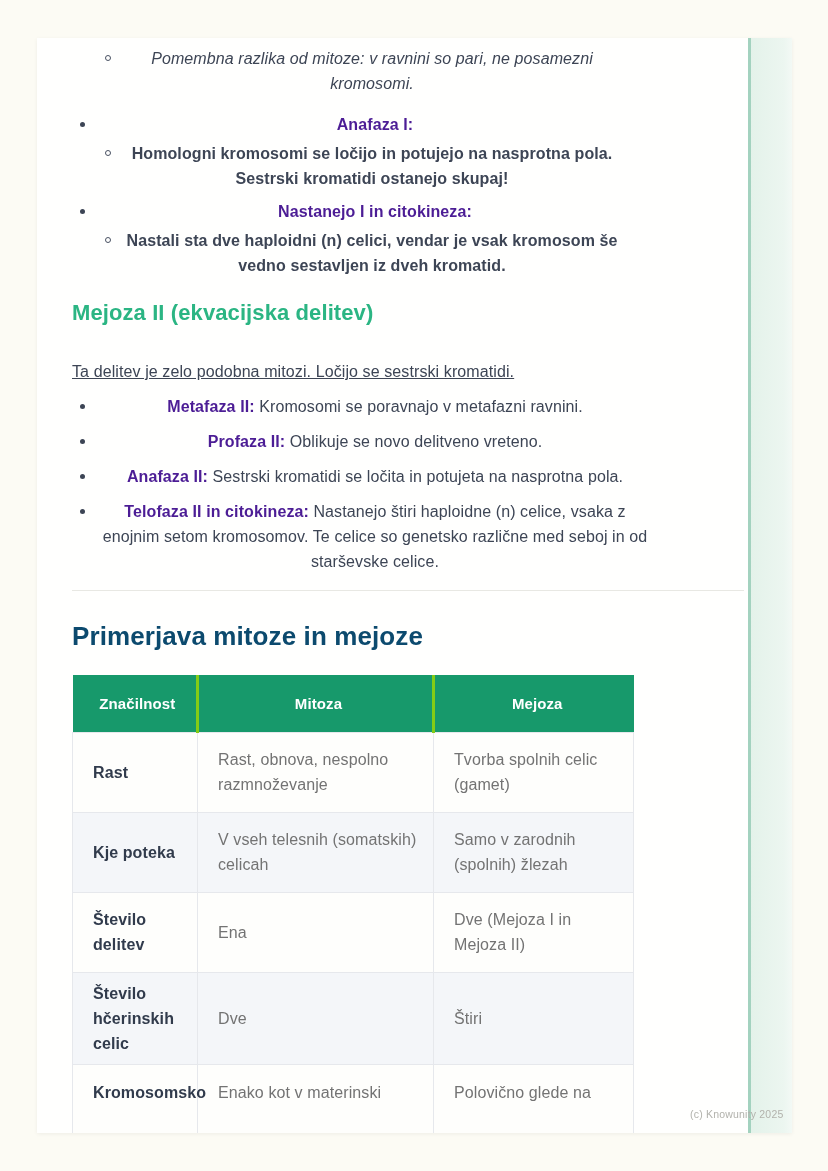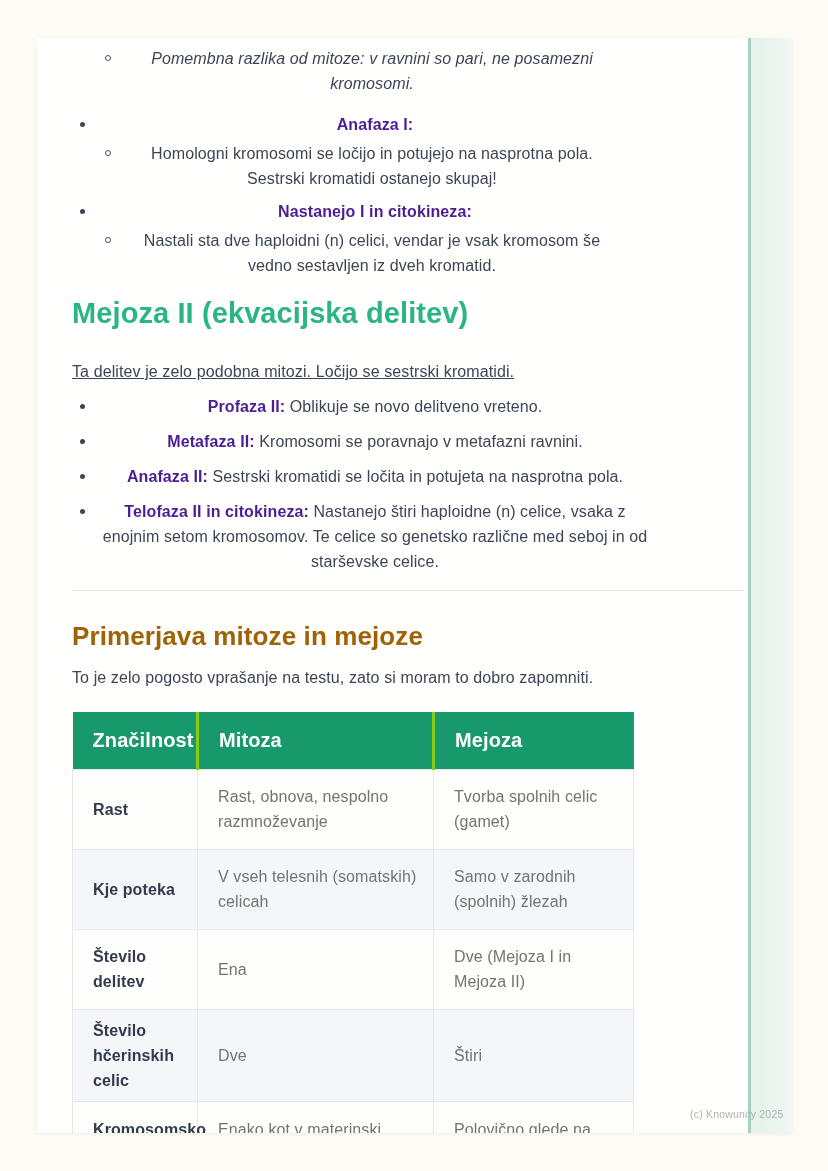--- a/index.html
+++ b/index.html
@@ -36,21 +36,21 @@
   ul { list-style: none; }
   li { position: relative; line-height: 25px; text-align: center; }
   .lvl1 > li { padding-left: 23px; max-width: 583px; }
   .lvl1 > li + li { margin-top: 10px; }
   .lvl1 > li::before {
     content: "";
     position: absolute; left: 8px; top: 10px;
     width: 5px; height: 5px; border-radius: 50%;
     background: #3d4555;
   }
-  .lvl2 { margin-top: 4px; }
+  .lvl2 { margin-top: 4px; font-weight: bold; }
   .lvl2 > li { padding-left: 27px; max-width: 527px; }
   .lvl2 > li::before {
     content: "";
     position: absolute; left: 10px; top: 9px;
     width: 4px; height: 4px; border-radius: 50%;
     background: transparent;
     border: 1.6px solid #4a5263;
   }
   .top-note { margin-bottom: 16px; }
   .top-note > li { padding-left: 50px; max-width: 550px; }
@@ -61,51 +61,51 @@
     border: 1.6px solid #4a5263;
   }
   .italic { font-style: italic; }
   strong { font-weight: 700; color: #4c1d95; }
   .meiosis1-list > li + li { margin-top: 8px; }
   .phase-list { margin-top: 10px; }
   .phase-list > li + li { margin-top: 10px; }
 
   h3 {
     margin-top: 20px;
-    font-size: 29px; line-height: 30px;
+    font-size: 22px; line-height: 30px;
     font-weight: 700;
     color: #2bb583;
   }
   h2 {
     margin-top: 28px;
     font-size: 26px; line-height: 34px;
     font-weight: 700;
-    color: #a16207;
+    color: #0c4a6e;
   }
   p.para { margin-top: 31px; line-height: 25px; text-decoration: underline; }
   p.para-tight { margin-top: 12px; line-height: 25px; }
   hr.divider {
     margin-top: 16px;
     border: none;
     border-top: 1px solid #e8e8e3;
     width: 672px;
   }
   
   table.cmp {
     margin-top: 22px;
     border-collapse: collapse;
     table-layout: fixed;
     width: 561px;
   }
   table.cmp th {
     background: #17996b;
     color: #ffffff;
     font-weight: 700;
-    font-size: 20px;
-    text-align: left;
+    font-size: 15px;
+    text-align: center;
     height: 57px;
     padding: 0 14px 0 20px;
     vertical-align: middle;
   }
   table.cmp th + th { border-left: 3px solid #84cc16; }
   table.cmp td {
     border: 1px solid #e6e8ec;
     padding: 8px 14px 8px 20px;
     vertical-align: middle;
     line-height: 25px;
@@ -160,42 +160,41 @@
         </ul>
       </li>
     </ul>
 
     <h3>Mejoza II (ekvacijska delitev)</h3>
 
     <p class="para">Ta delitev je zelo podobna mitozi. Ločijo se sestrski kromatidi.</p>
 
     <ul class="lvl1 phase-list">
       <li>
+        <strong>Metafaza II:</strong>
+        <span>Kromosomi se poravnajo v metafazni ravnini.</span>
+      </li>
+      <li>
         <strong>Profaza II:</strong>
         <span>Oblikuje se novo delitveno vreteno.</span>
       </li>
       <li>
-        <strong>Metafaza II:</strong>
-        <span>Kromosomi se poravnajo v metafazni ravnini.</span>
-      </li>
-      <li>
         <strong>Anafaza II:</strong>
         <span>Sestrski kromatidi se ločita in potujeta na nasprotna pola.</span>
       </li>
       <li>
         <strong>Telofaza II in citokineza:</strong>
         <span>Nastanejo štiri haploidne (n) celice, vsaka z enojnim setom kromosomov. Te celice so genetsko različne med seboj in od starševske celice.</span>
       </li>
     </ul>
 
     <hr class="divider">
 
     <h2>Primerjava mitoze in mejoze</h2>
 
-    <p class="para-tight">To je zelo pogosto vprašanje na testu, zato si moram to dobro zapomniti.</p>
 
     <table class="cmp">
       <colgroup>
         <col style="width:125px">
           <col style="width:236px">
           <col style="width:200px">
       </colgroup>
       <thead>
         <tr>
           <th>Značilnost</th>

